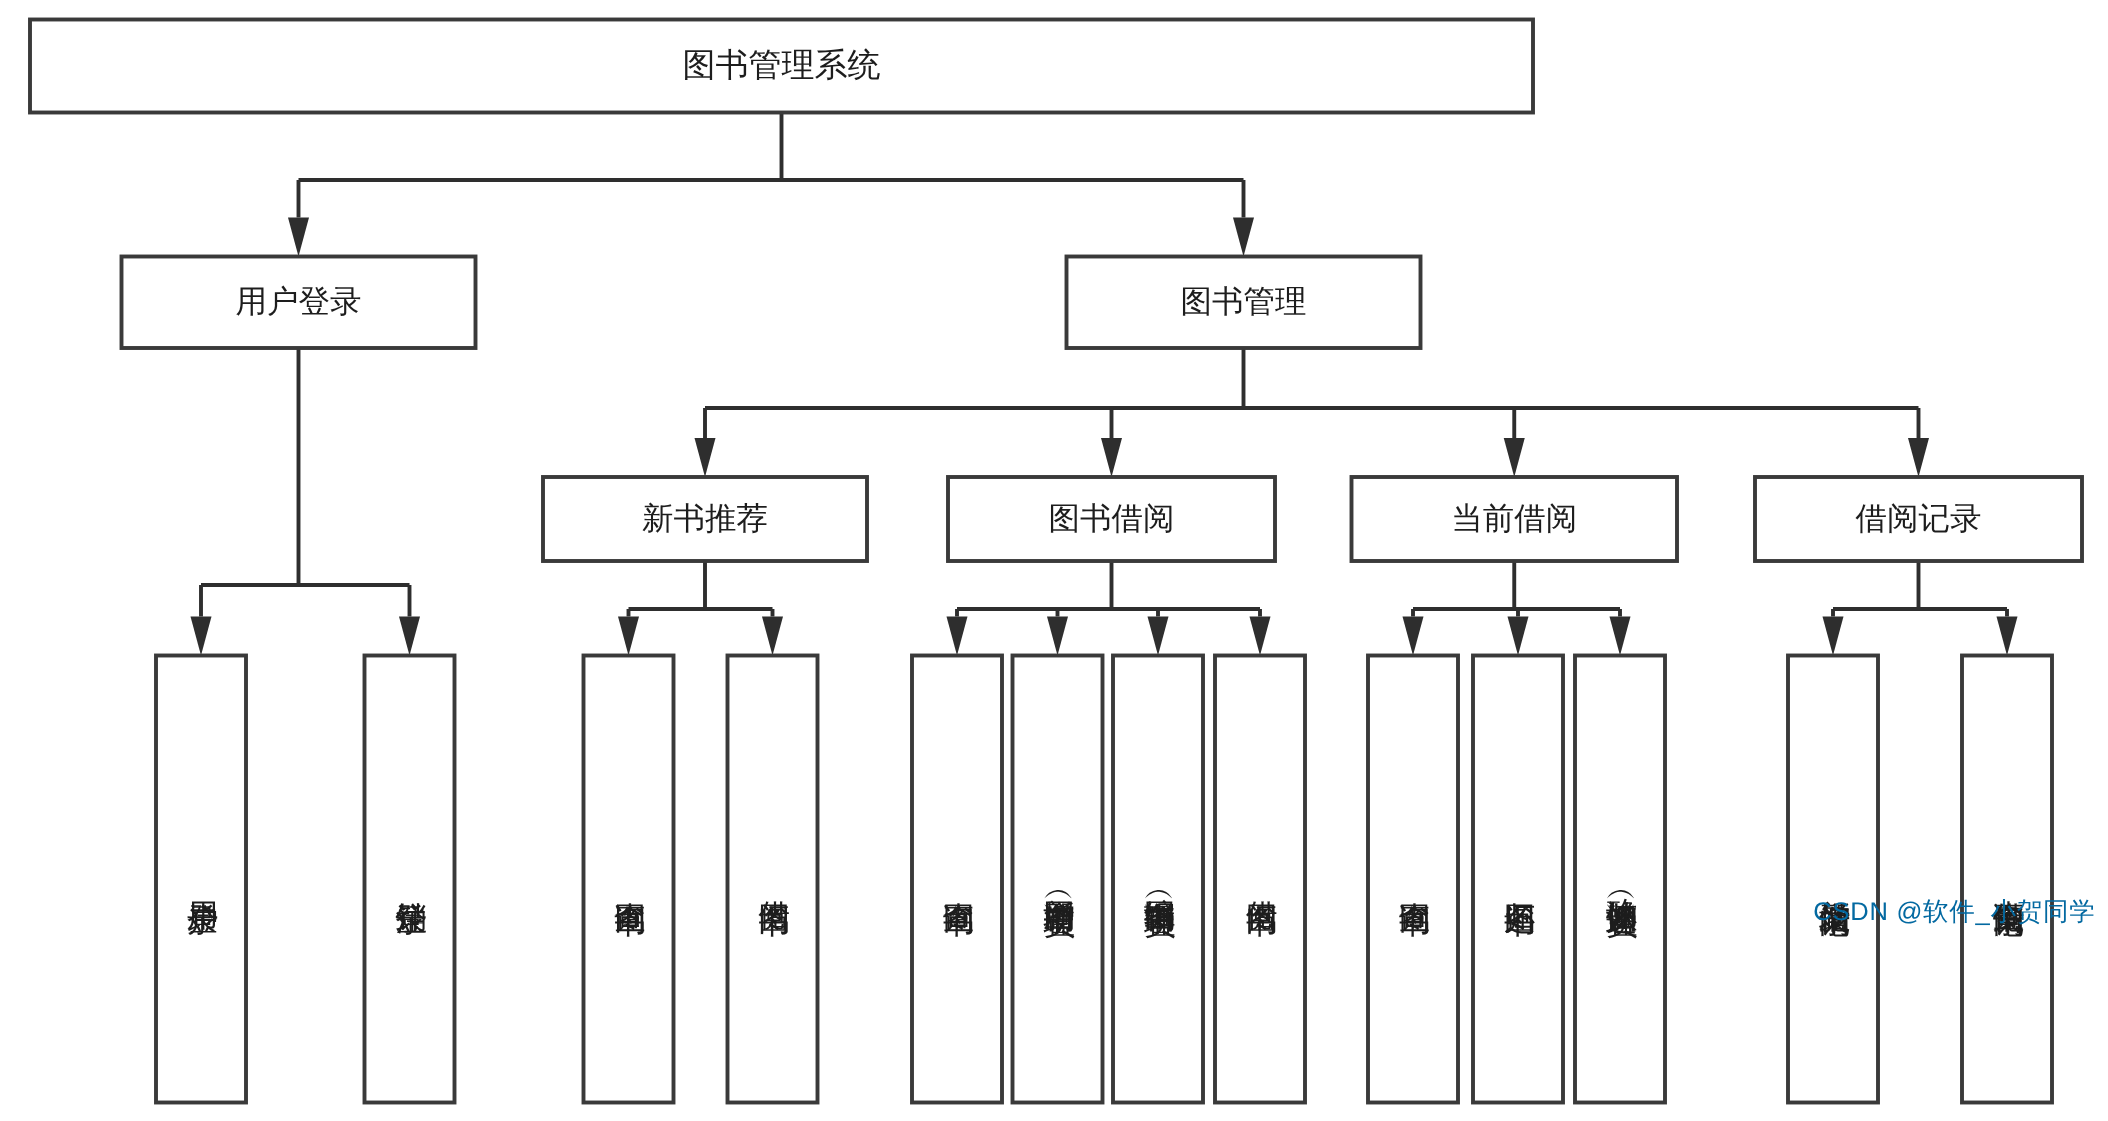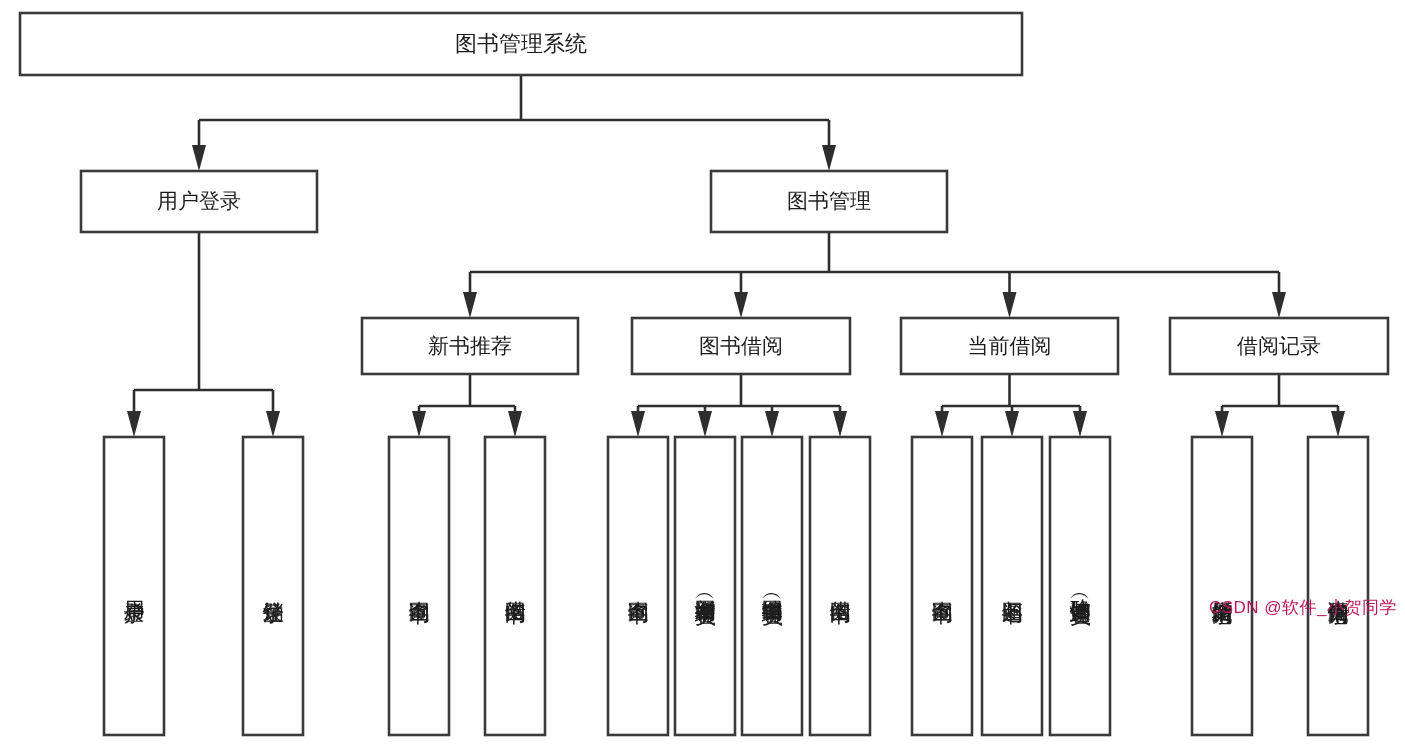--- a/index.html
+++ b/index.html
@@ -70,21 +70,21 @@
     justify-content: center;
     white-space: nowrap;
     pointer-events: none;
   }
   .watermark {
     position: absolute;
     right: 8px;
     bottom: 6px;
     font-family: "Liberation Sans", "DejaVu Sans", sans-serif;
     font-size: 17px;
-    color: #be185d;
+    color: #0369a1;
     letter-spacing: 0.5px;
     white-space: nowrap;
   }
 </style>
 </head>
 <body>
 
 <div id="diagram-root">
 
   <svg id="flow-svg" viewBox="0 0 1405 747">

